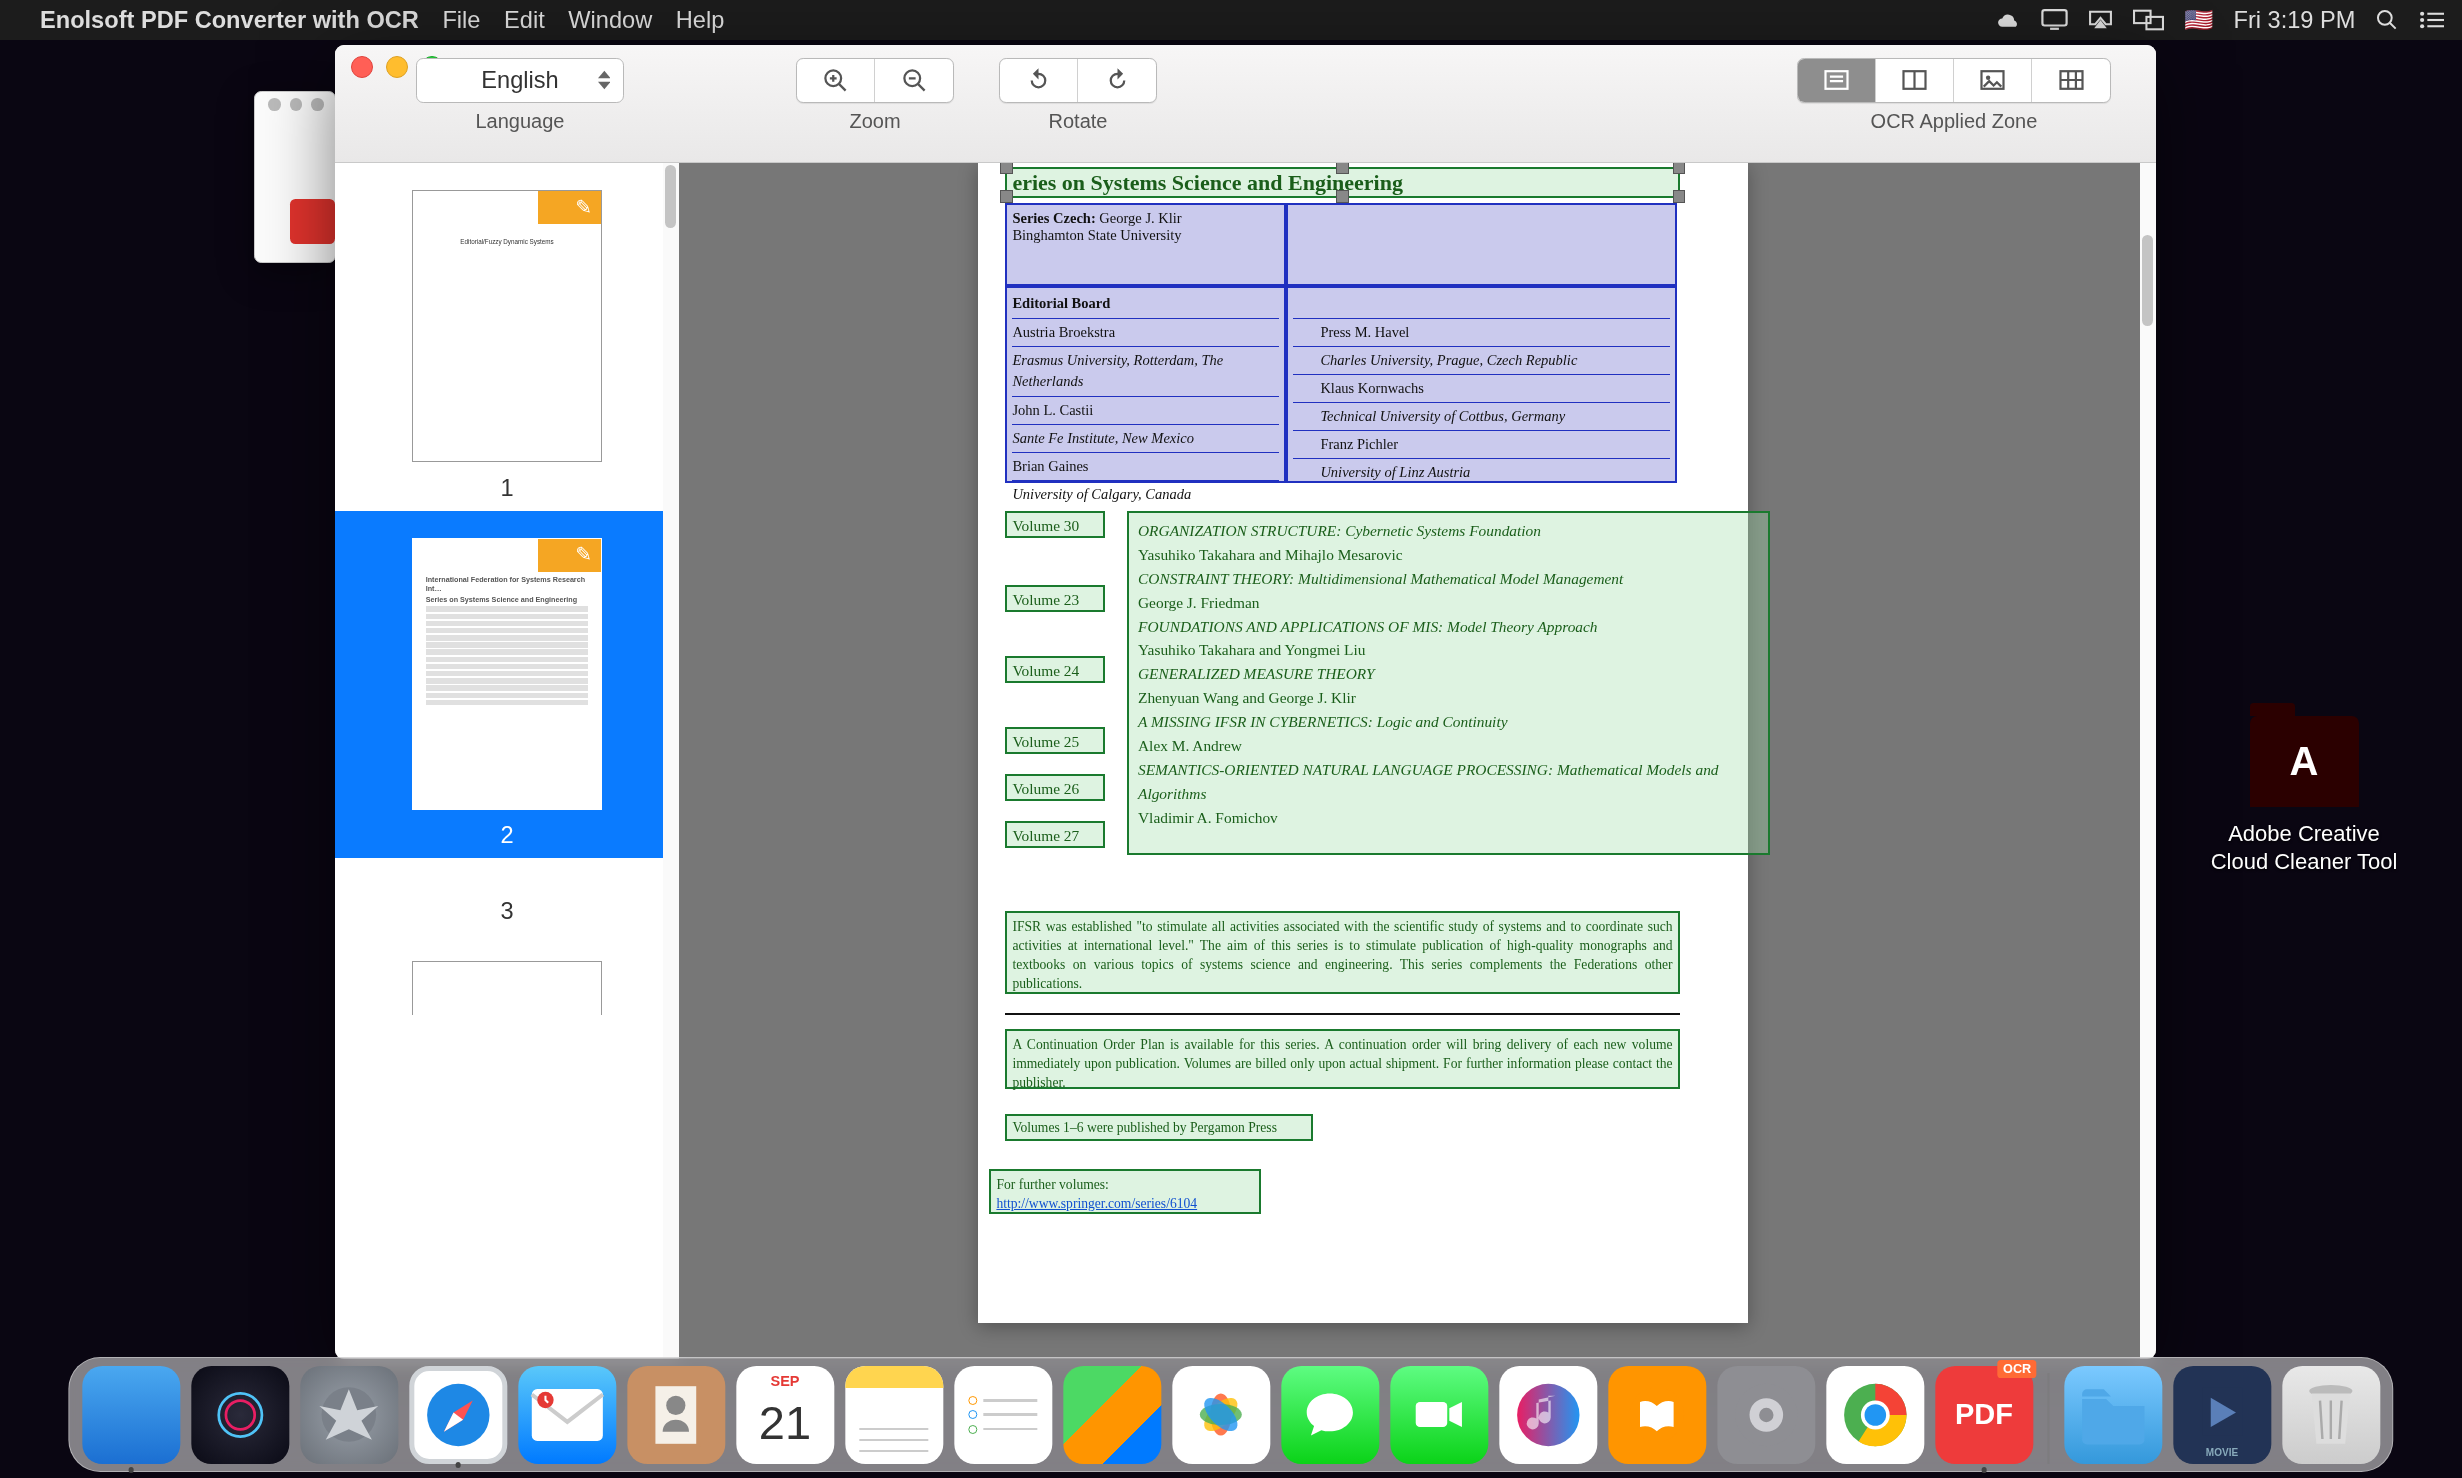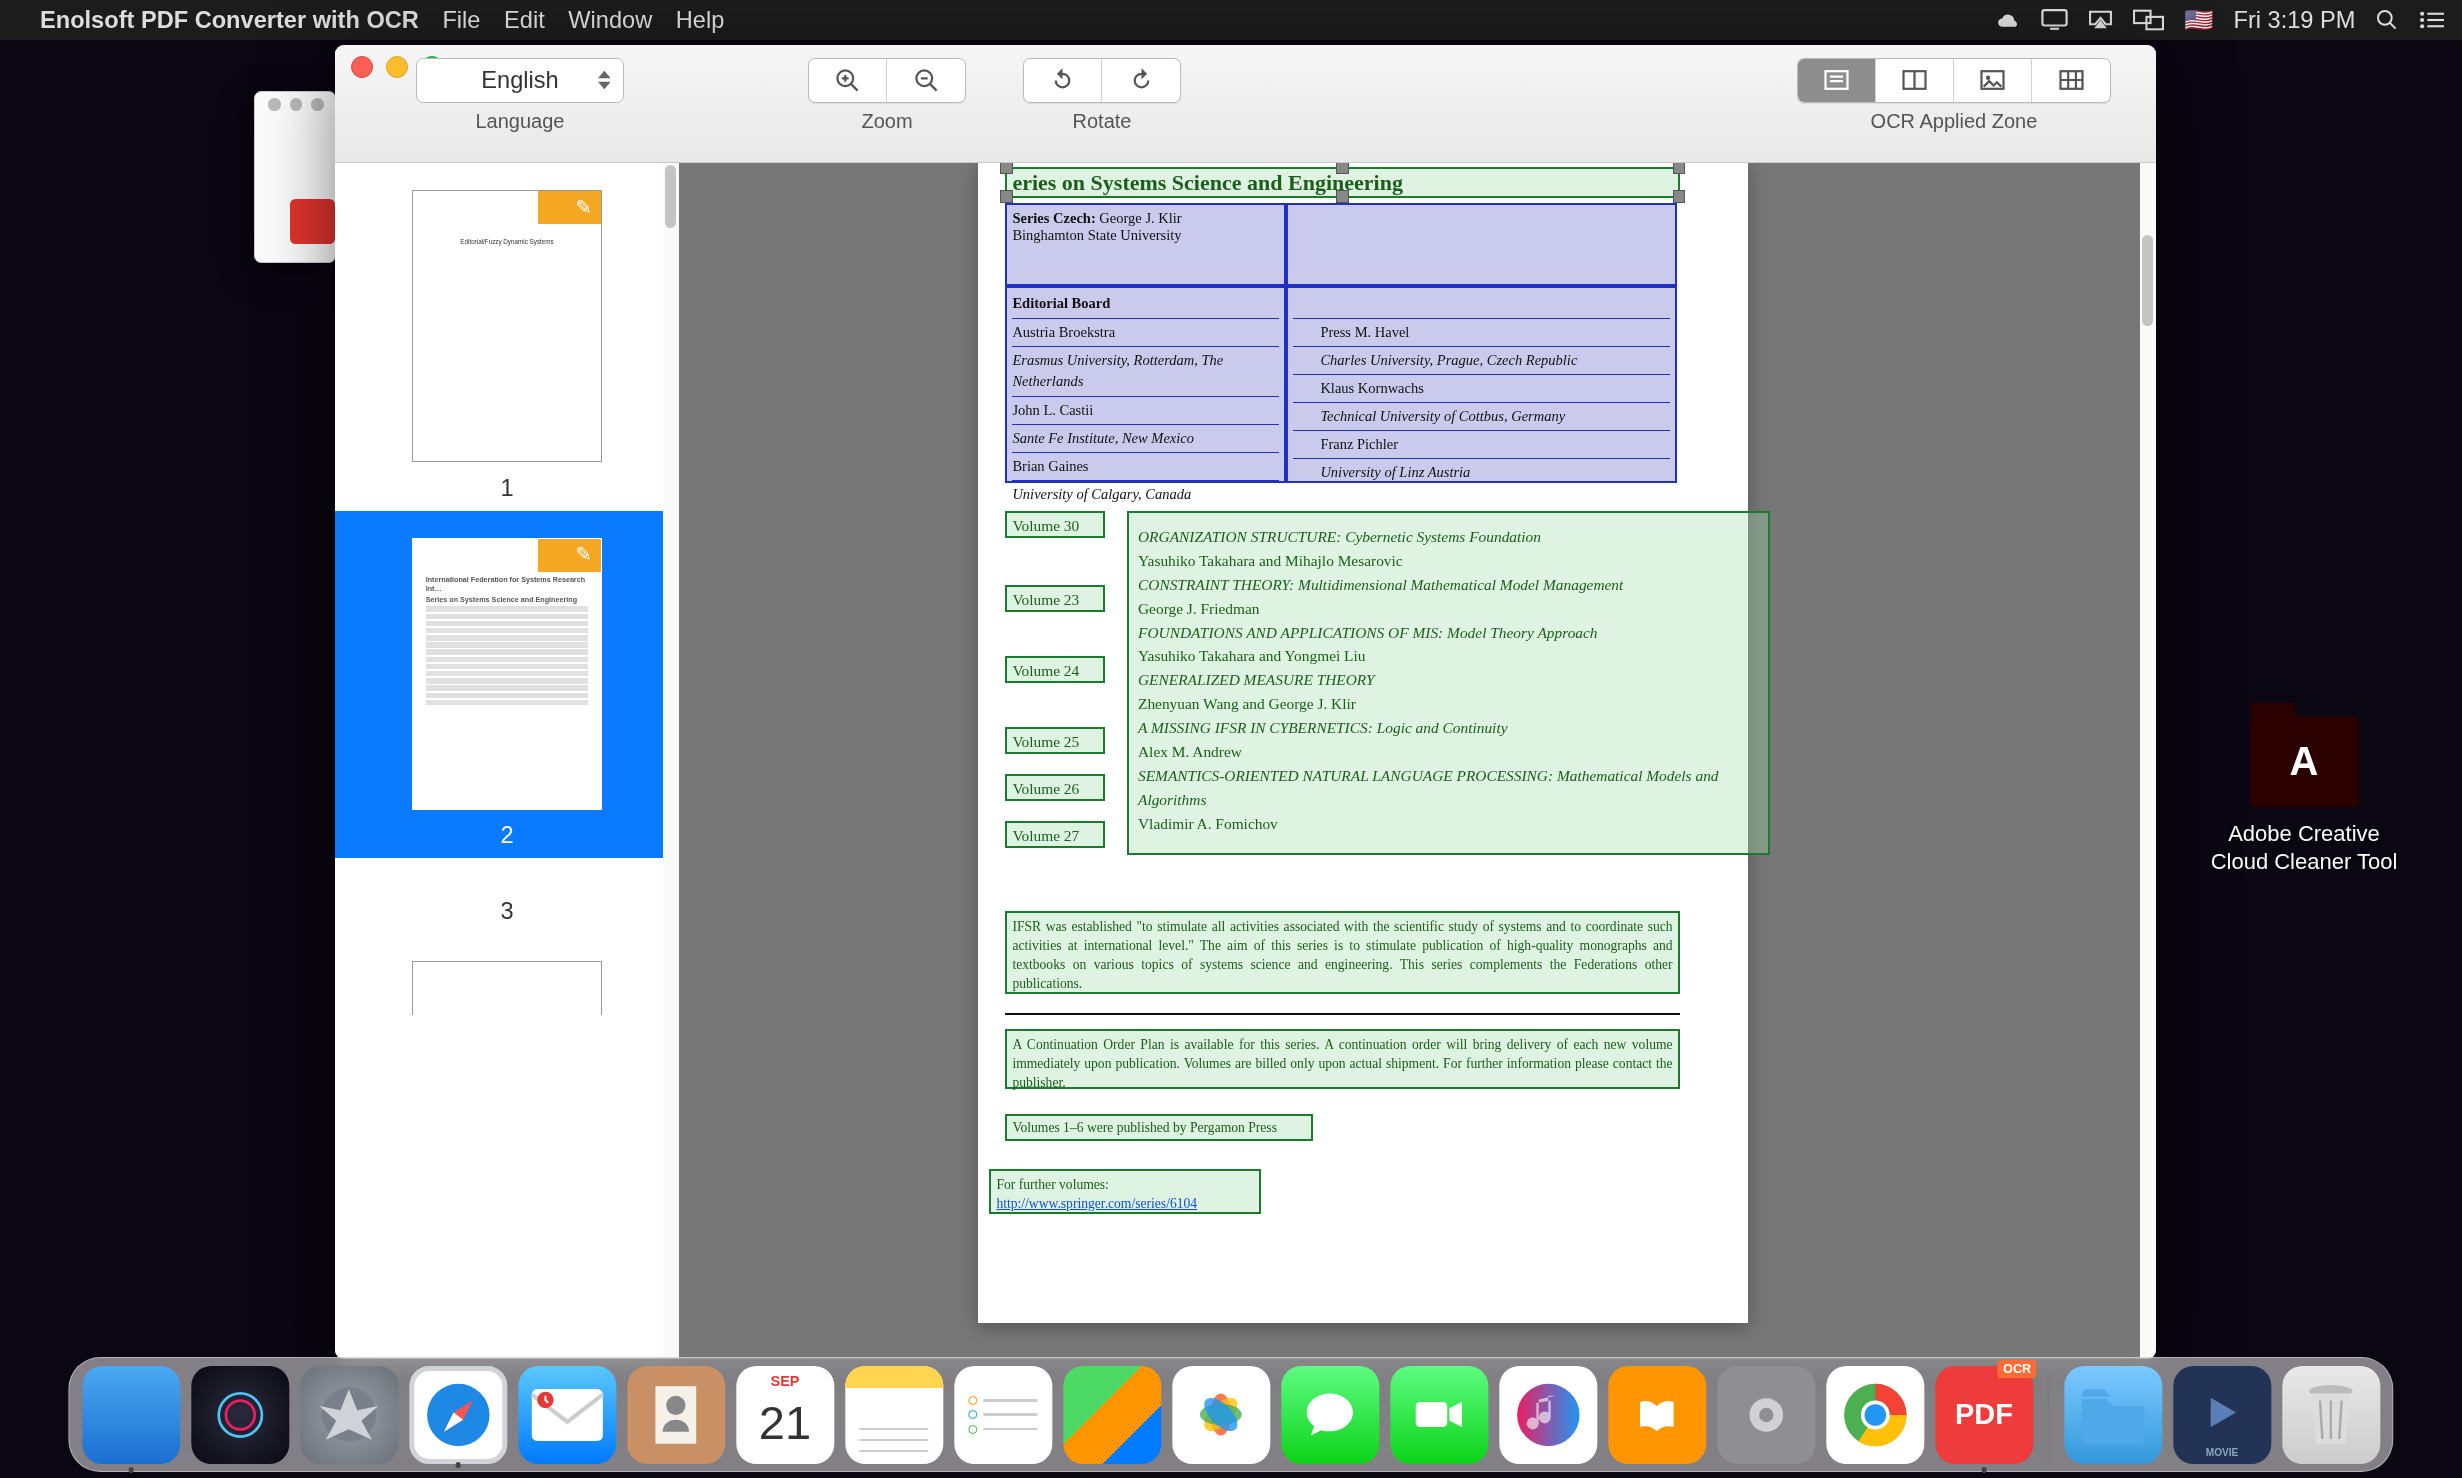--- a/index.html
+++ b/index.html
@@ -29,21 +29,21 @@
 
 
 .window { position: absolute; left: 335px; top: 45px; width: 1821px; height: 1314px; background: #ececec; border-radius: 9px; box-shadow: 0 18px 72px rgba(0,0,0,0.5); overflow: hidden; display:flex; flex-direction:column; }
 .titlebar { height: 118px; background: linear-gradient(#f7f6f6,#e9e8e8); border-bottom: 0.9px solid #c9c9c9; position: relative; }
 .traffic { position: absolute; left: 16.3px; top: 11px; display: flex; gap: 12.7px; }
 .traffic span { width: 22px; height: 22px; border-radius: 50%; }
 .traffic .close { background: #ff5f56; border:0.9px solid #e0443e;}
 .traffic .min { background: #ffbd2e; border:0.9px solid #dea123;}
 .traffic .max { background: #27c93f; border:0.9px solid #1aab29;}
 
-.toolbar-row { position:absolute; top:12.7px; left:72px; right:18px; display:flex; align-items:flex-start;gap:12px; }
+.toolbar-row { position:absolute; top:12.7px; left:72px; right:18px; display:flex; align-items:flex-start; }
 .toolbar-group { display:flex; flex-direction:column; align-items:center; margin-right: 45px; }
 .tg-label { font-size: 20px; color:#555; margin-top:7.2px; }
 .seg { display:flex; background:#fff; border:0.9px solid #b9b9b9; border-radius:7.2px; overflow:hidden; height:45px; box-shadow: inset 0 0.9px 0 #fff, 0 0.9px 0.9px rgba(0,0,0,0.08);}
 .seg button { width:78px; border:none; background:transparent; border-right:0.9px solid #d0d0d0; display:flex; align-items:center; justify-content:center; cursor:default;}
 .seg button:last-child{border-right:none;}
 .seg button svg{fill:#555;}
 .seg button.active{background:#8e8e8e;}
 .seg button.active svg{fill:#fff;}
 
 .lang-sel { width:208px; height:45px; background:#fff; border:0.9px solid #b9b9b9; border-radius:7.2px; display:flex; align-items:center; justify-content:center; position:relative; font-size:23.6px; color:#333;}
@@ -87,21 +87,21 @@
 .z-green{border-color:#1a7a2e; background:rgba(160,220,170,0.35); color:#1a5e1a;}
 .zse{left:27px;top:40px;width:281px;height:83px;font-size:14.5px;padding:5.4px;}
 .zse2{left:308px;top:40px;width:391px;height:83px;}
 .zeb{left:27px;top:123px;width:281px;height:197px;font-size:14.5px;padding:5.4px;line-height:1.5;}
 .zeb2{left:308px;top:123px;width:391px;height:197px;font-size:14.5px;padding:5.4px;line-height:1.5;font-style:italic;}
 .zeb hr,.zeb2 hr{border:none;border-top:1.8px solid #2030c0;margin:2.7px 0;}
 .zeb2 div{padding-left:27px;}
 
 .zvol{left:27px;top:348px;width:100px;font-size:15.4px;padding:3.6px 5.4px; font-family:"Times New Roman",serif;}
 .zvol1{top:348px;height:27px;} .zvol2{top:422px;height:27px;} .zvol3{top:493px;height:27px;} .zvol4{top:564px;height:27px;} .zvol5{top:611px;height:27px;} .zvol6{top:658px;height:27px;}
-.zdesc{left:149px;top:348px;width:643px;height:344px;font-size:15.4px;padding:12px 9px;line-height:1.55;font-family:"Times New Roman",serif;}
+.zdesc{left:149px;top:348px;width:643px;height:344px;font-size:15.4px;padding:6px 9px;line-height:1.55;font-family:"Times New Roman",serif;}
 .zdesc .it{font-style:italic;}
 
 .zp1{left:27px;top:748px;width:675px;height:83px;font-size:13.6px;padding:3.6px 5.4px;line-height:1.4;text-align:justify;font-family:"Times New Roman",serif;}
 .zp2{left:27px;top:866px;width:675px;height:60px;font-size:13.6px;padding:3.6px 5.4px;line-height:1.4;text-align:justify;font-family:"Times New Roman",serif;}
 .zp3{left:27px;top:951px;width:308px;height:27px;font-size:13.6px;padding:3.6px 5.4px;font-family:"Times New Roman",serif;}
 .zp4{left:11px;top:1006px;width:272px;height:45px;font-size:13.6px;padding:3.6px 5.4px;line-height:1.4;font-family:"Times New Roman",serif;}
 .zp4 .link{color:#1050d0;text-decoration:underline;}
 .hrule{position:absolute;left:27px;top:850px;width:675px;height:1.8px;background:#111;}
 
 

